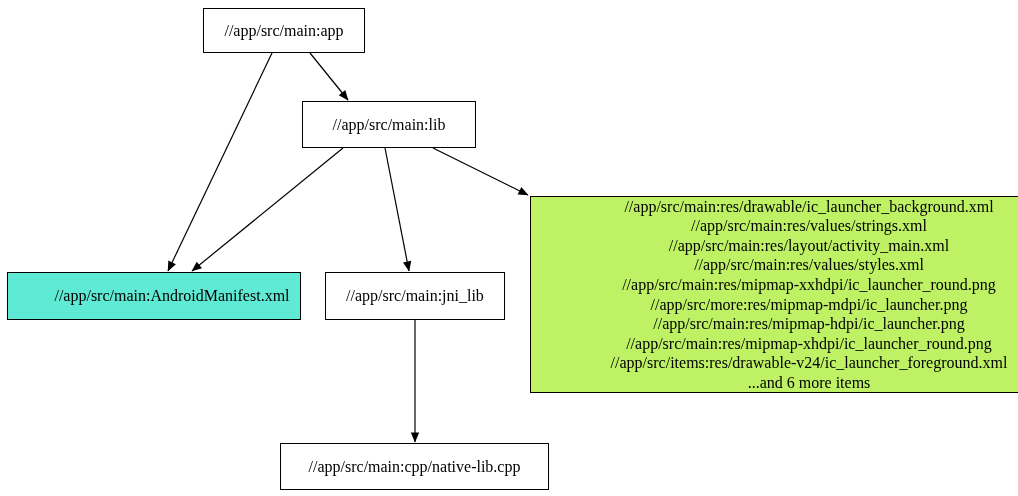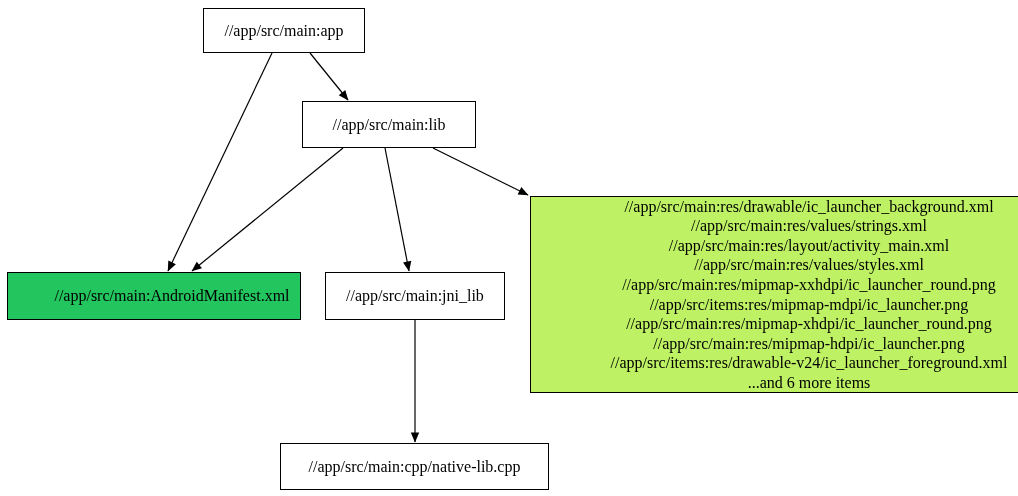--- a/index.html
+++ b/index.html
@@ -61,35 +61,35 @@
         <line x1="415" y1="320" x2="415" y2="442" stroke="#000000" stroke-width="1.2" marker-end="url(#arrowhead)"></line>
       </g>
   </svg>
   <div id="node-layer">
       <div class="node" style="left: 203px; top: 8px; width: 162px; height: 45px; border-color: rgb(0, 0, 0); background: rgb(255, 255, 255); color: rgb(0, 0, 0);">
         <div class="node-line">//app/src/main:app</div>
       </div>
       <div class="node" style="left: 302px; top: 101px; width: 174px; height: 47px; border-color: rgb(0, 0, 0); background: rgb(255, 255, 255); color: rgb(0, 0, 0);">
         <div class="node-line">//app/src/main:lib</div>
       </div>
-      <div class="node" style="left: 7px; top: 272px; width: 294px; height: 48px; border-color: rgb(0, 0, 0); background: #22c55e; color: rgb(0, 0, 0); padding-left: 36px;">
+      <div class="node" style="left: 7px; top: 272px; width: 294px; height: 48px; border-color: rgb(0, 0, 0); background: #5eead4; color: rgb(0, 0, 0); padding-left: 36px;">
         <div class="node-line">//app/src/main:AndroidManifest.xml</div>
       </div>
       <div class="node" style="left: 325px; top: 272px; width: 180px; height: 48px; border-color: rgb(0, 0, 0); background: rgb(255, 255, 255); color: rgb(0, 0, 0); text-align: center;">
         <div class="node-line">//app/src/main:jni_lib</div>
       </div>
       <div class="node" style="left: 530px; top: 196px; width: 558px; height: 197px; border-color: rgb(0, 0, 0); background: #bef264; color: rgb(0, 0, 0);">
         <div class="node-line">//app/src/main:res/drawable/ic_launcher_background.xml</div>
         <div class="node-line">//app/src/main:res/values/strings.xml</div>
         <div class="node-line">//app/src/main:res/layout/activity_main.xml</div>
         <div class="node-line">//app/src/main:res/values/styles.xml</div>
         <div class="node-line">//app/src/main:res/mipmap-xxhdpi/ic_launcher_round.png</div>
-        <div class="node-line">//app/src/items:res/mipmap-mdpi/ic_launcher.png</div>
+        <div class="node-line">//app/src/more:res/mipmap-mdpi/ic_launcher.png</div>
+        <div class="node-line">//app/src/main:res/mipmap-hdpi/ic_launcher.png</div>
         <div class="node-line">//app/src/main:res/mipmap-xhdpi/ic_launcher_round.png</div>
-        <div class="node-line">//app/src/main:res/mipmap-hdpi/ic_launcher.png</div>
         <div class="node-line">//app/src/items:res/drawable-v24/ic_launcher_foreground.xml</div>
         <div class="node-line">...and 6 more items</div>
       </div>
       <div class="node" style="left: 280px; top: 443px; width: 269px; height: 47px; border-color: rgb(0, 0, 0); background: rgb(255, 255, 255); color: rgb(0, 0, 0); font-family: Liberation Serif, serif;">
         <div class="node-line">//app/src/main:cpp/native-lib.cpp</div>
       </div>
     </div>
 </div>
 
 </body></html>

